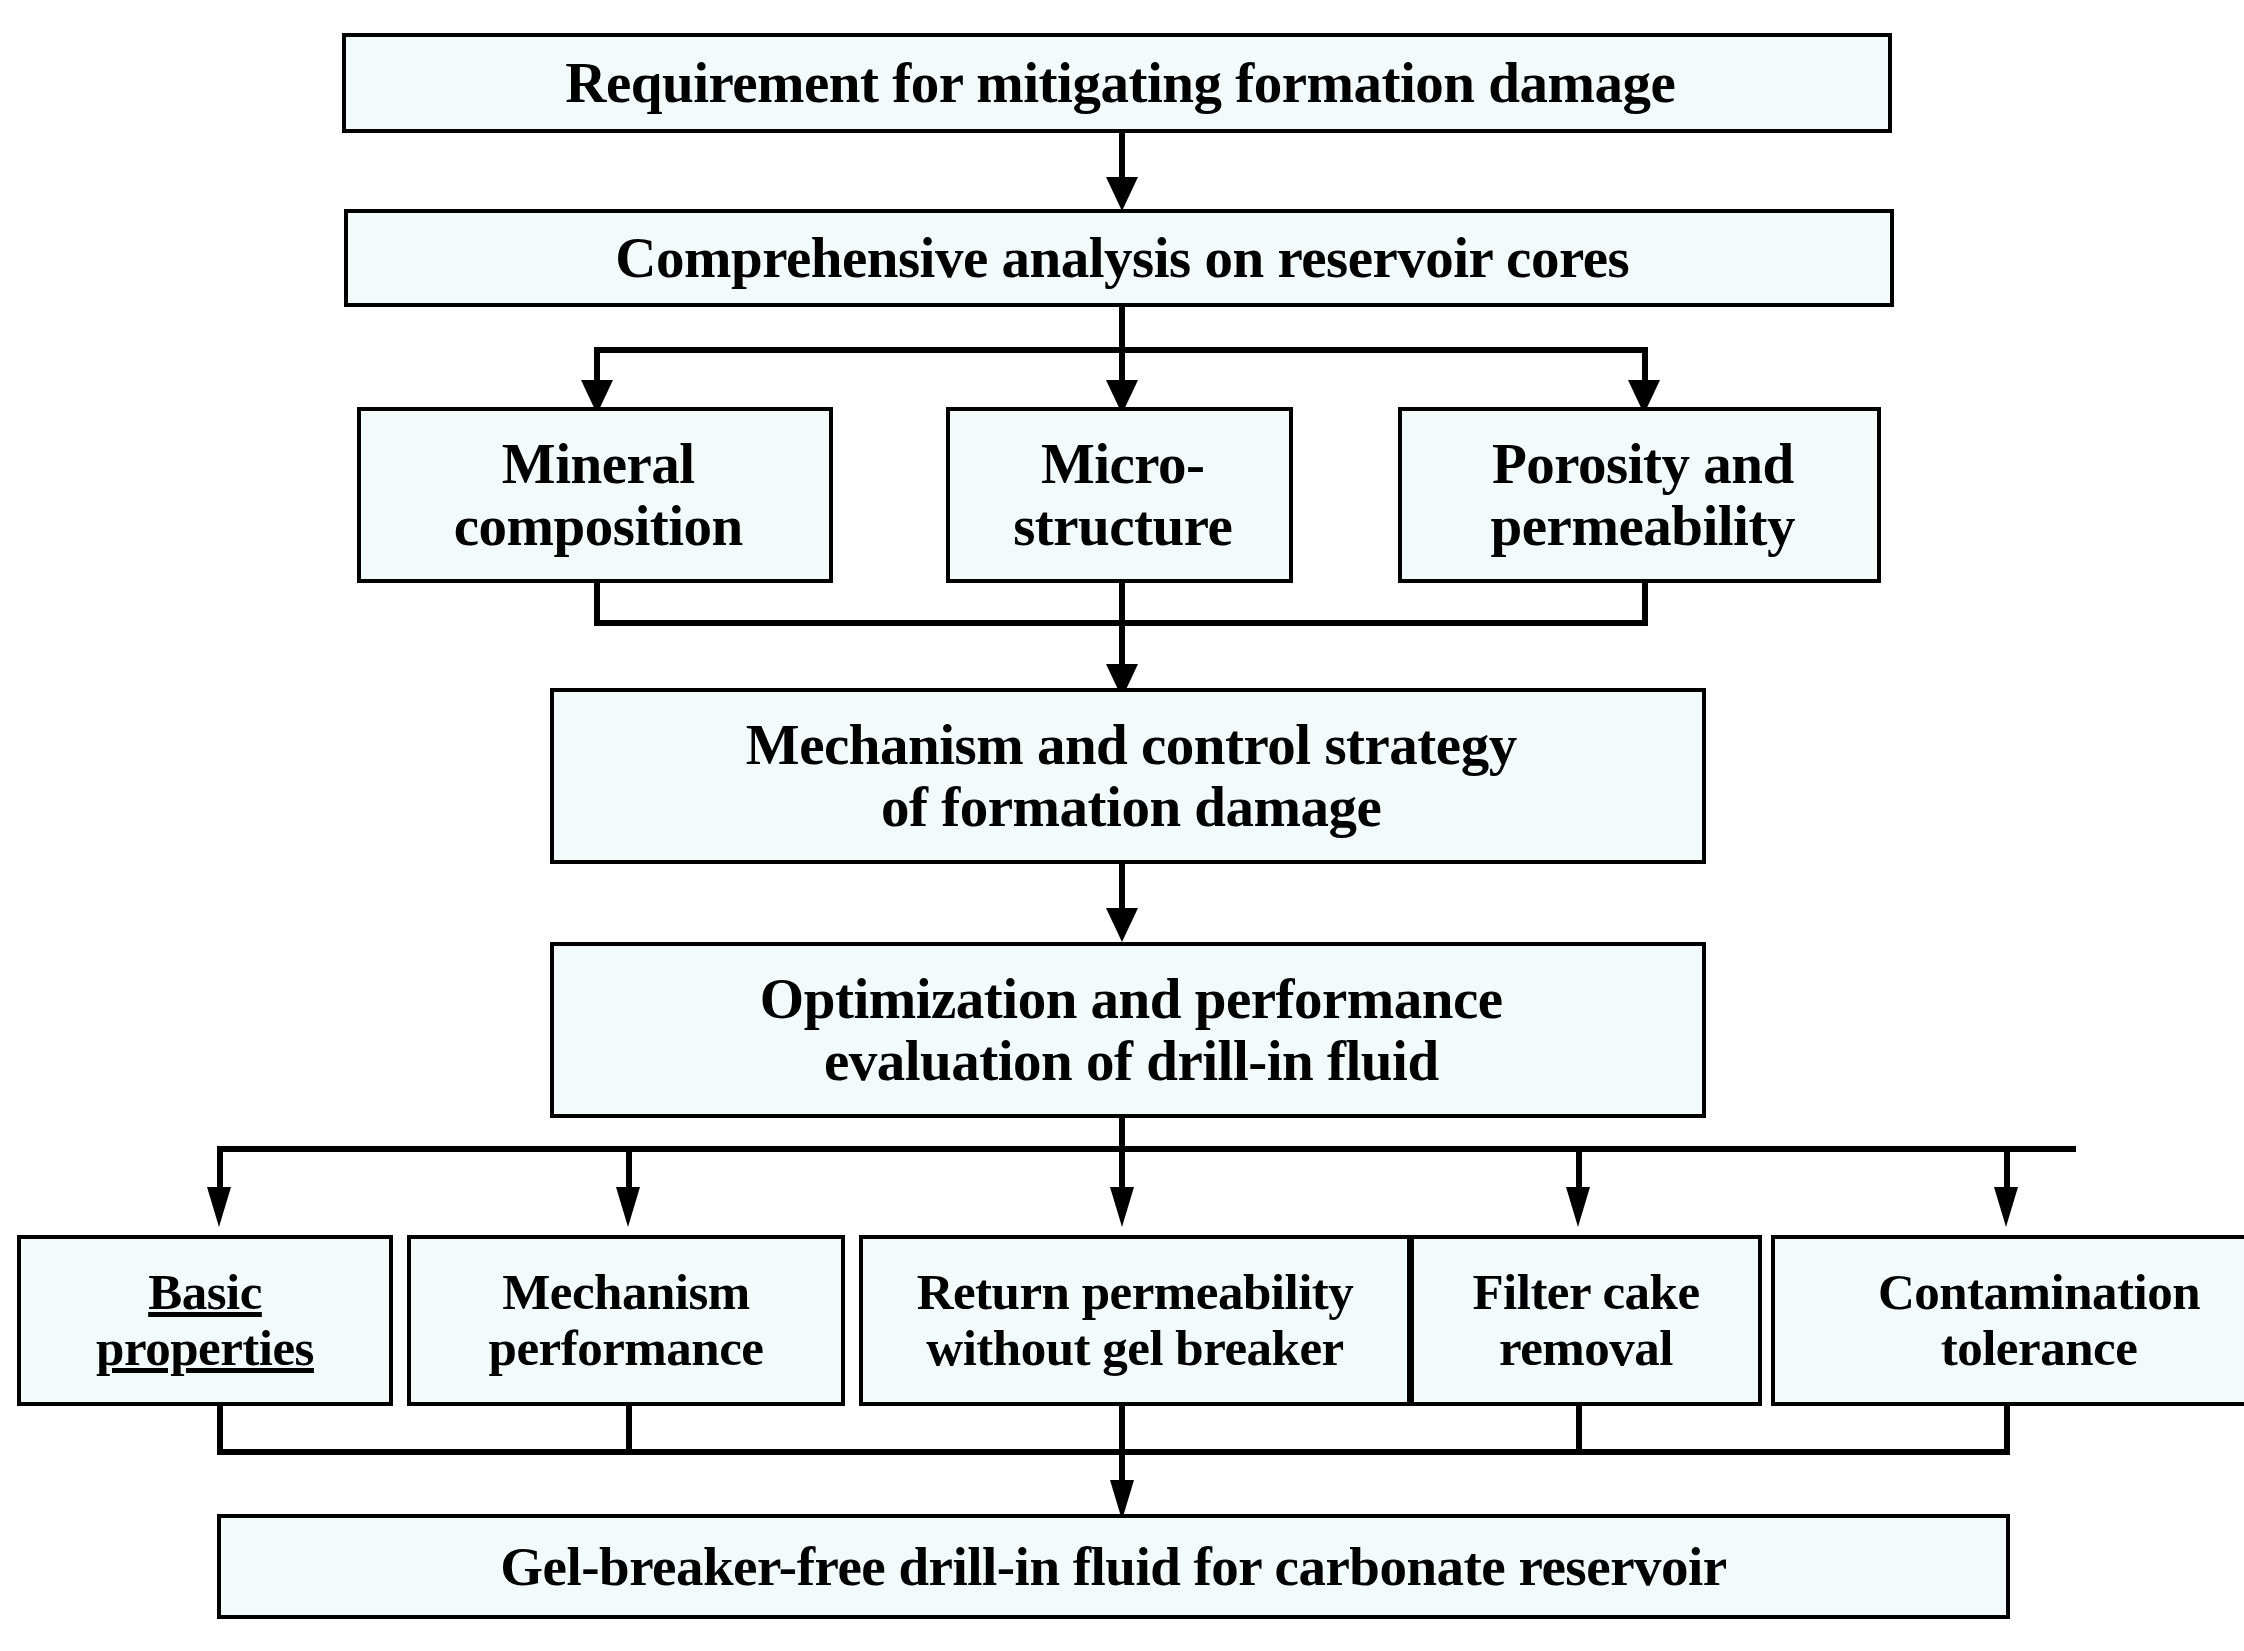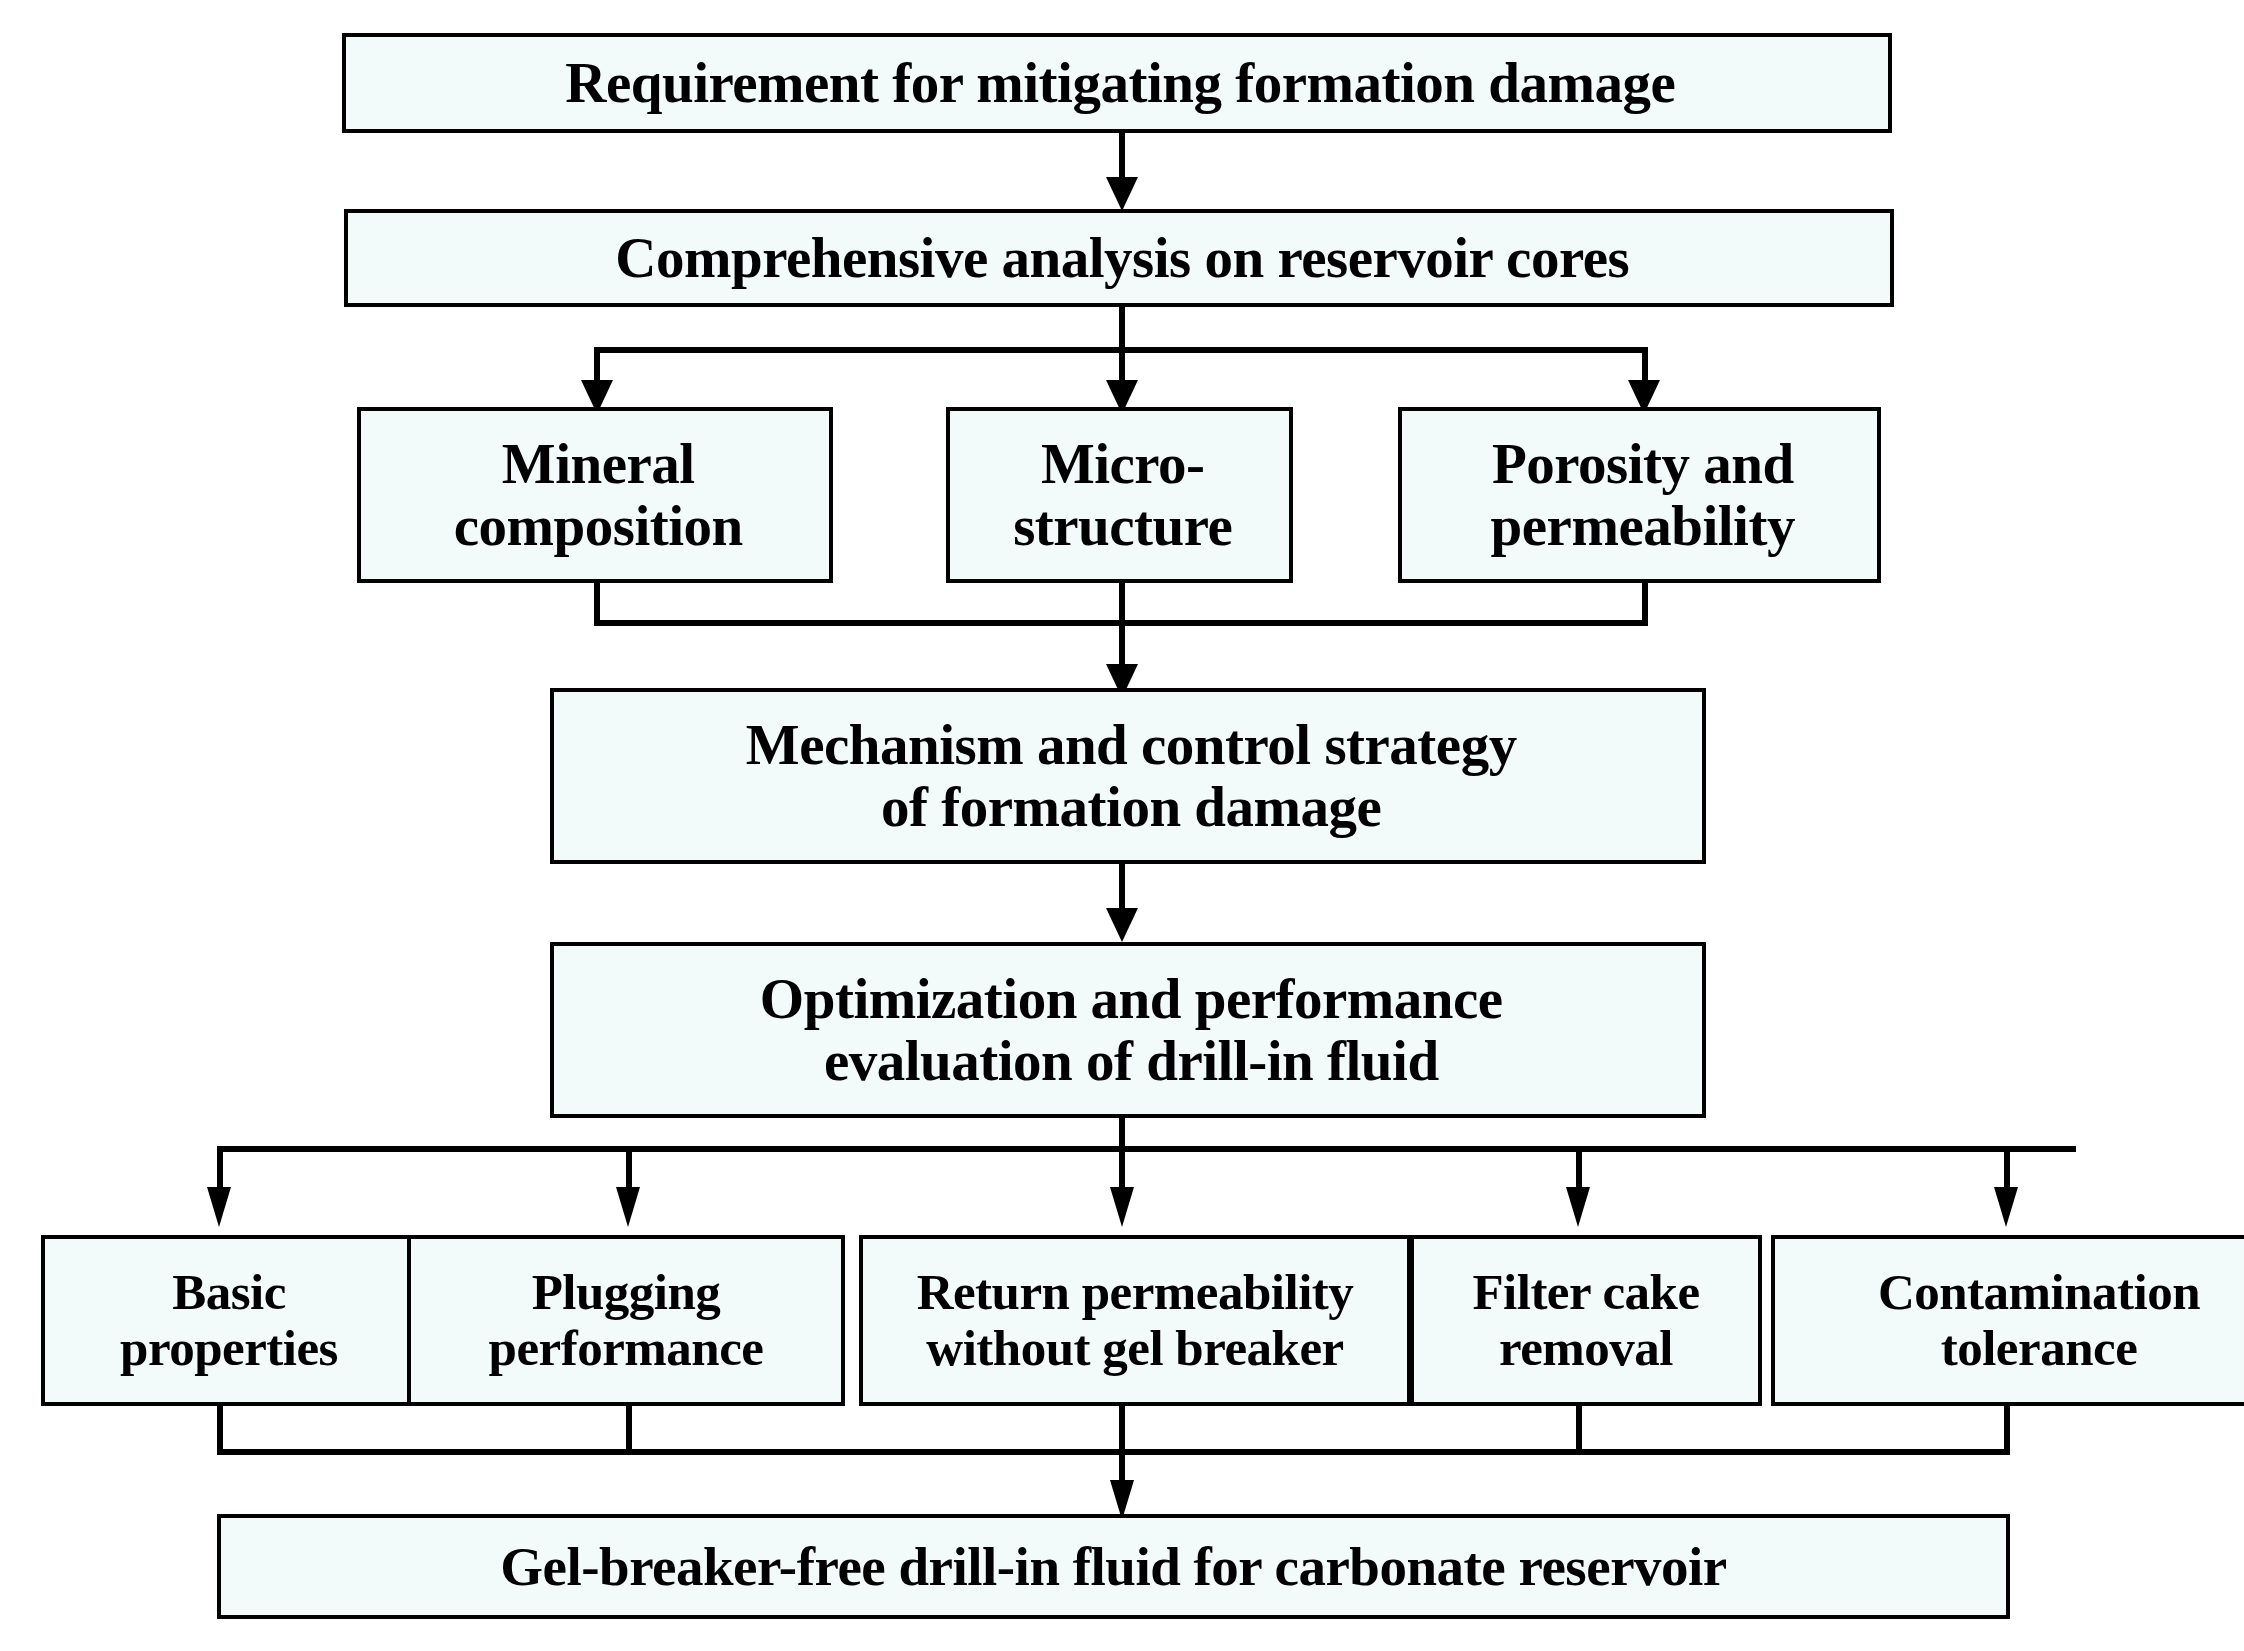--- a/index.html
+++ b/index.html
@@ -126,27 +126,27 @@
   <div class="vline" style="left:217px; top:1146px; height:60px;"></div>
   <div class="vline" style="left:626px; top:1146px; height:60px;"></div>
   <div class="vline" style="left:1576px; top:1146px; height:60px;"></div>
   <div class="vline" style="left:2004px; top:1146px; height:60px;"></div>
   <div class="arrowhead slim" style="left:207px; top:1187px;"></div>
   <div class="arrowhead slim" style="left:616px; top:1187px;"></div>
   <div class="arrowhead slim" style="left:1110px; top:1187px;"></div>
   <div class="arrowhead slim" style="left:1566px; top:1187px;"></div>
   <div class="arrowhead slim" style="left:1994px; top:1187px;"></div>
 
-  <div class="node n-small" style="left:41px; top:1235px; width:376px; height:171px;">
+  <div class="node n-small" style="left:17px; top:1235px; width:376px; height:171px;text-decoration:underline;">
     <span>Basic
 properties</span>
   </div>
 
   <div class="node n-small" style="left:407px; top:1235px; width:438px; height:171px;">
-    <span>Plugging
+    <span>Mechanism
 performance</span>
   </div>
 
   <div class="node n-small" style="left:851px; top:1235px; width:552px; height:171px;margin-left:8px;">
     <span>Return permeability
 without gel breaker</span>
   </div>
 
   <div class="node n-small" style="left:1410px; top:1235px; width:352px; height:171px;">
     <span>Filter cake

